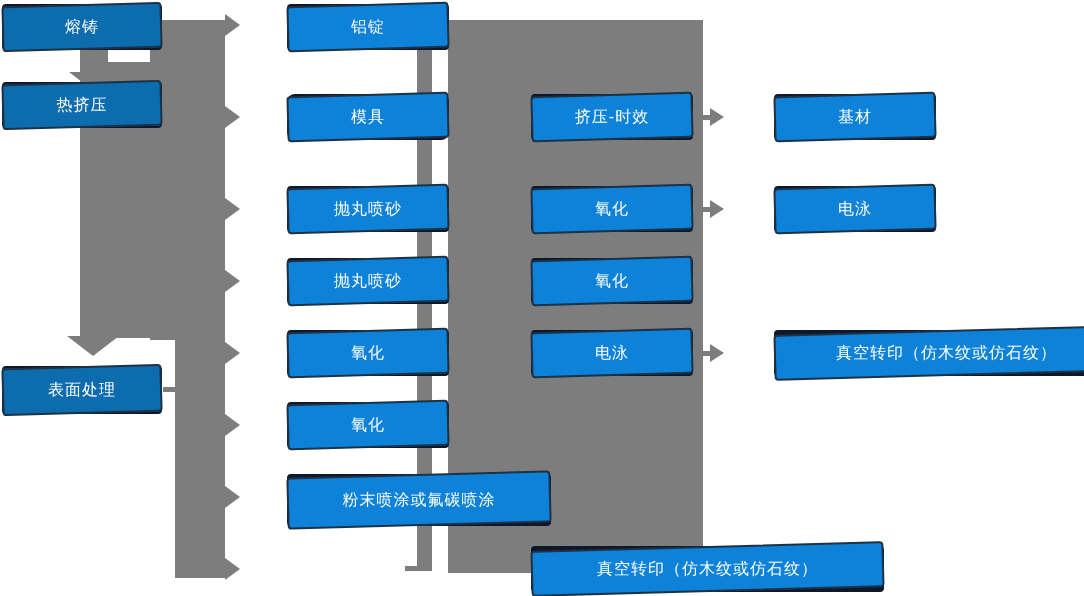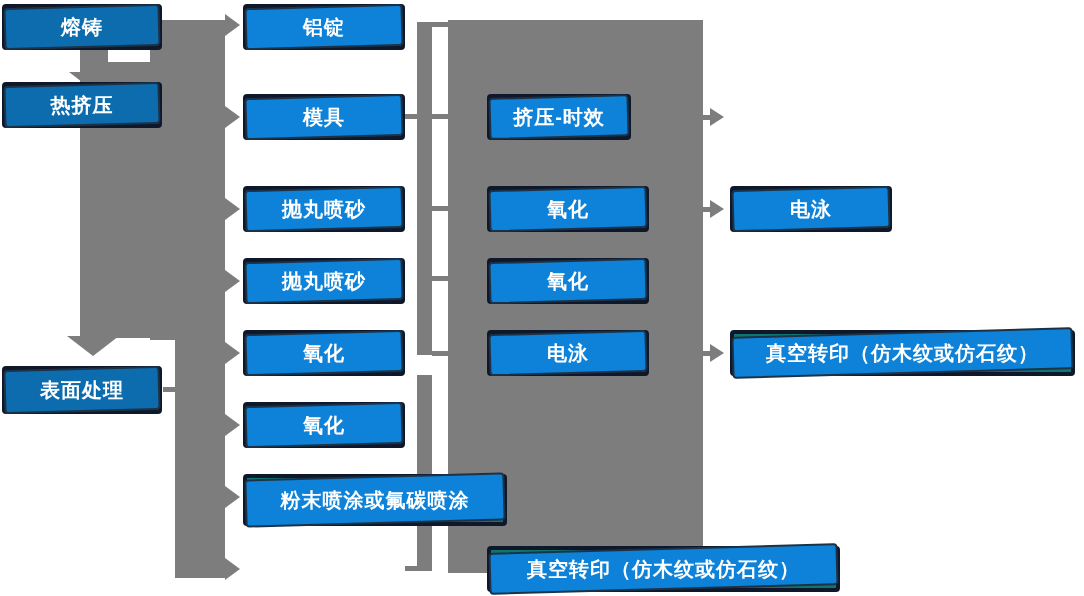--- a/index.html
+++ b/index.html
@@ -6,30 +6,30 @@
   #canvas{
     position:relative;width:1084px;height:596px;background:#ffffff;overflow:hidden;
     font-family:"Liberation Sans","DejaVu Sans",sans-serif;
   }
   .bar{position:absolute;z-index:1;}
   .stub{position:absolute;z-index:1;}
   .arrow{position:absolute;width:0;height:0;z-index:1;}
   .node{
     position:absolute;z-index:2;box-sizing:border-box;
     display:flex;align-items:center;justify-content:center;
-    border:4px solid #0f172a;border-radius:4px;
-    color:#ffffff;font-weight:bold;font-size:20px;letter-spacing:1px;
+    border:2px solid #0f172a;border-radius:4px;
+    color:#ffffff;font-weight:normal;font-size:16px;letter-spacing:1px;
     white-space:nowrap;
   }
   .node::before{
     content:"";position:absolute;inset:-2px;z-index:-1;
     border:2px solid #1c3347;border-radius:4px;
     transform:rotate(-1.6deg);
   }
-  .node.light{background:#0f766e;}
+  .node.light{background:#0f172a;margin-left:44px;}
   .node.light::before{background:#0d82d8;}
   .node.dark{background:#0f5180;}
   .node.dark::before{background:#0d6cae;}
 </style>
 </head>
 <body>
 
 <div id="canvas">
     <div class="bar" style="left: 80px; top: 48px; width: 28px; height: 22px; background: rgb(125, 125, 125);"></div>
     <div class="bar" style="left: 150px; top: 20px; width: 75px; height: 320px; background: rgb(125, 125, 125);"></div>
@@ -58,26 +58,27 @@
     <div class="arrow" style="left: 225px; top: 414px; border-top: 11px solid transparent; border-bottom: 11px solid transparent; border-left: 15px solid rgb(125, 125, 125);"></div>
     <div class="arrow" style="left: 225px; top: 486px; border-top: 11px solid transparent; border-bottom: 11px solid transparent; border-left: 15px solid rgb(125, 125, 125);"></div>
     <div class="arrow" style="left: 225px; top: 558px; border-top: 11px solid transparent; border-bottom: 11px solid transparent; border-left: 15px solid rgb(125, 125, 125);"></div>
     <div class="arrow" style="left: 710px; top: 108px; border-top: 9px solid transparent; border-bottom: 9px solid transparent; border-left: 14px solid rgb(125, 125, 125);"></div>
     <div class="arrow" style="left: 710px; top: 200px; border-top: 9px solid transparent; border-bottom: 9px solid transparent; border-left: 14px solid rgb(125, 125, 125);"></div>
     <div class="arrow" style="left: 710px; top: 344px; border-top: 9px solid transparent; border-bottom: 9px solid transparent; border-left: 14px solid rgb(125, 125, 125);"></div>
     <div class="node dark" style="left: 2px; top: 4px; width: 160px; height: 46px;">熔铸</div>
     <div class="node dark" style="left: 2px; top: 82px; width: 160px; height: 46px;">热挤压</div>
     <div class="node dark" style="left: 2px; top: 366px; width: 160px; height: 48px;">表面处理</div>
     <div class="node light" style="left: 243px; top: 4px; width: 162px; height: 46px;">铝锭</div>
-    <div class="node light" style="left: 243px; top: 94px; width: 162px; height: 46px;">模具</div>
+    <div class="node light" style="left: 243px; top: 94px; width: 162px; height: 46px; border-radius: 8px;">模具</div>
     <div class="node light" style="left: 243px; top: 186px; width: 162px; height: 46px;">抛丸喷砂</div>
     <div class="node light" style="left: 243px; top: 258px; width: 162px; height: 46px;">抛丸喷砂</div>
     <div class="node light" style="left: 243px; top: 330px; width: 162px; height: 46px;">氧化</div>
     <div class="node light" style="left: 243px; top: 402px; width: 162px; height: 46px;">氧化</div>
     <div class="node light" style="left: 243px; top: 474px; width: 264px; height: 52px;">粉末喷涂或氟碳喷涂</div>
-    <div class="node light" style="left: 487px; top: 94px; width: 144px; height: 46px;">挤压-时效</div>
+    <div class="node light" style="left: 487px; top: 94px; width: 162px; height: 46px;">挤压-时效</div>
     <div class="node light" style="left: 487px; top: 186px; width: 162px; height: 46px;">氧化</div>
     <div class="node light" style="left: 487px; top: 258px; width: 162px; height: 46px;">氧化</div>
     <div class="node light" style="left: 487px; top: 330px; width: 162px; height: 46px;">电泳</div>
     <div class="node light" style="left: 487px; top: 546px; width: 353px; height: 46px;">真空转印（仿木纹或仿石纹）</div>
+    <div class="node light" style="left: 730px; top: 94px; width: 162px; height: 46px;">基材</div>
     <div class="node light" style="left: 730px; top: 186px; width: 162px; height: 46px;">电泳</div>
     <div class="node light" style="left: 730px; top: 330px; width: 345px; height: 46px;">真空转印（仿木纹或仿石纹）</div>
   </div>
 
 </body></html>

